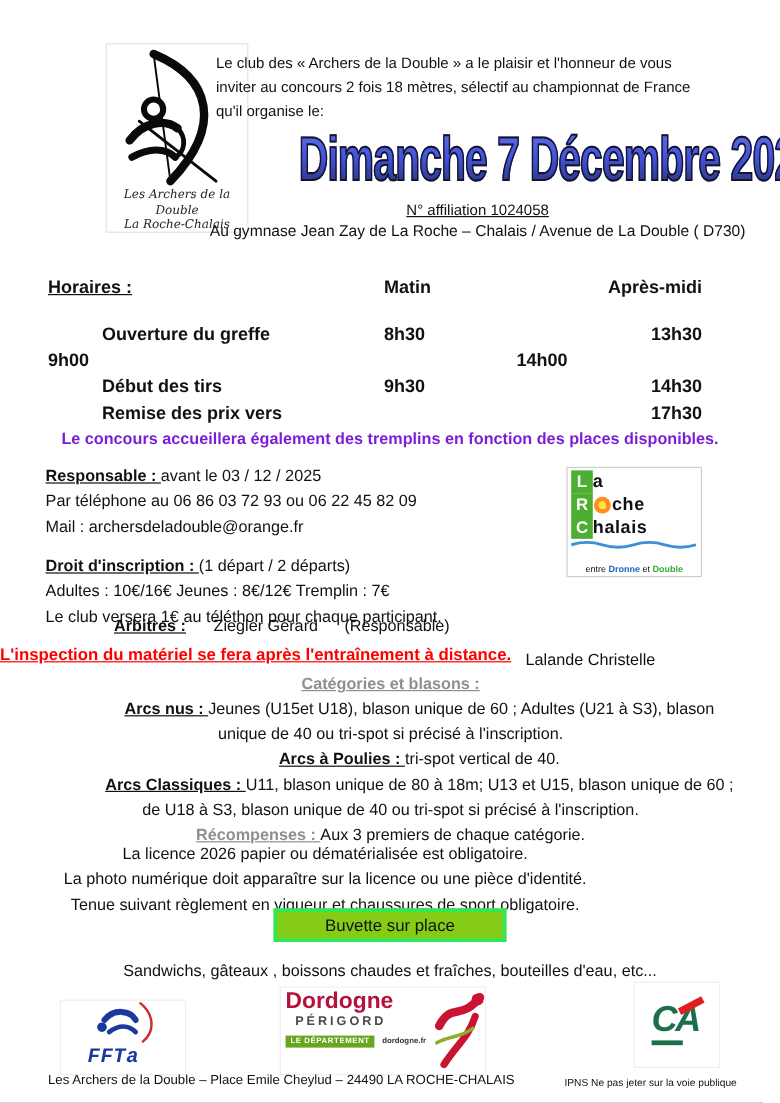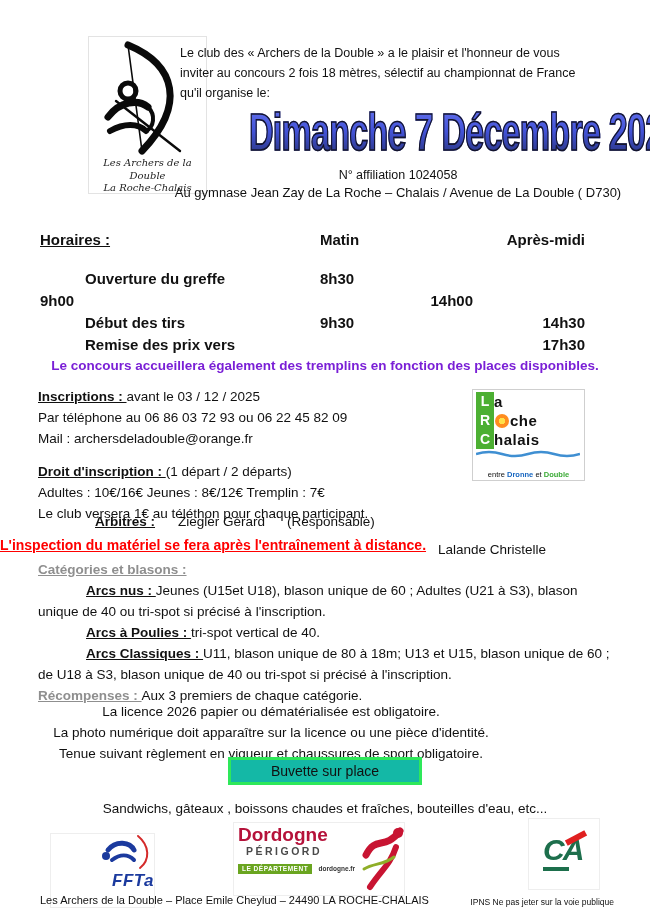--- a/index.html
+++ b/index.html
@@ -14,21 +14,21 @@
   
   .intro{position:absolute;left:180px;top:44px;width:450px;font-size:12.5px;line-height:1.58;color:#111;}
   .title-block{position:absolute;left:173px;top:100px;width:450px;text-align:center;}
   .title-text{
     display:inline-block;font-weight:700;font-size:46px;letter-spacing:-1px;line-height:58px;
     transform:scaleX(0.74) scaleY(1.12);transform-origin:center top;white-space:nowrap;
     background:linear-gradient(180deg,#6c79f2 0%,#4353d8 48%,#20295f 100%);
     -webkit-background-clip:text;background-clip:text;color:transparent;
     -webkit-text-stroke:1.5px #14142a;
   }
-  .affiliation{margin-top:10px;font-size:12.5px;}
+  .affiliation{margin-top:10px;font-size:12.5px;text-decoration:underline;}
   .venue{margin-top:3px;font-size:13px;}
   
   .sched{position:absolute;left:40px;top:229px;width:545px;font-size:15px;font-weight:700;}
   .sched-row{display:grid;grid-template-columns:280px 1fr 112px;line-height:22px;}
   .sched-head .c1{text-decoration:underline;}
   .sched .c3{text-align:right;}
   .sched-body{margin-top:17px;}
   .sched-body .c1{padding-left:45px;}
   .note{position:absolute;left:0;top:358px;width:650px;text-align:center;font-size:13.5px;font-weight:700;color:#7a1fd6;}
   
@@ -49,30 +49,30 @@
   .tag-blue{color:#1565c0;font-weight:700;}
   .tag-green{color:#3aaa35;font-weight:700;}
   
   .arb{position:absolute;left:0;top:514px;width:650px;height:20px;font-size:13.5px;}
   .arb span{position:absolute;white-space:nowrap;}
   .arb .a1{left:95px;}  .arb .a2{left:178px;} .arb .a3{left:287px;} .arb .a4{left:438px;margin-top:28px;}
   .warning{position:absolute;left:0;top:537px;width:650px;text-align:left;
     font-size:14px;font-weight:700;color:#ff0000;text-decoration:underline;}
   
   .b-cat{top:559px;}
-  .b-cat p{margin:0;}
+  .b-cat p{margin:0;text-align:center;}
   .ind{padding-left:48px;display:block;}
   
   .rules{position:absolute;left:0;top:701px;width:542px;text-align:center;font-size:13.5px;line-height:21px;}
   .buvette-wrap{position:absolute;left:0;top:757px;width:650px;text-align:center;}
-  .buvette-box{display:inline-block;border:3px solid #2ee85a;padding:3px 40px;font-size:14px;background:#14b8a6;}
+  .buvette-box{display:inline-block;border:3px solid #2ee85a;padding:3px 40px;font-size:14px;background:#84cc16;}
   .sandwich{position:absolute;left:0;top:801px;width:650px;text-align:center;font-size:13.5px;}
   
   .sponsor{position:absolute;background:#fff;border:1px solid #eee;box-sizing:border-box;padding-left:22px;}
-  .sp-ffta{left:50px;top:833px;width:105px;height:75px;text-align:right;}
+  .sp-ffta{left:50px;top:833px;width:105px;height:63px;text-align:left;font-family:Liberation Mono, monospace;}
   .sp-ffta .ffta-txt{font-size:17px;font-weight:700;font-style:italic;color:#1b3a9e;line-height:1;margin-top:-2px;letter-spacing:0.5px;}
   .sp-dord{left:233px;top:822px;width:172px;height:74px;padding:2px 4px;}
   .dord-top{font-size:19px;font-weight:800;color:#b5123a;line-height:1;}
   .dord-mid{font-size:10.5px;letter-spacing:2.5px;color:#4a4a4a;font-weight:600;margin:1px 0 2px 8px;}
   .dord-bar{display:inline-block;background:#6aa520;color:#fff;font-size:6.5px;font-weight:700;padding:1.5px 4px;letter-spacing:0.5px;vertical-align:middle;}
   .dord-fr{font-size:6.5px;color:#333;font-weight:700;vertical-align:middle;margin-left:2px;}
   .dord-fig{position:absolute;right:0px;top:2px;}
   .sp-ca{left:528px;top:818px;width:72px;height:72px;}
   .ca-mark{position:absolute;left:14px;top:14px;font-size:30px;font-weight:800;font-style:italic;color:#1d6f4c;letter-spacing:-2px;}
   .ca-stripe{position:absolute;left:36px;top:16px;width:22px;height:6px;background:#e02020;transform:rotate(-28deg);}
@@ -119,41 +119,42 @@
   <div class="sched">
     <div class="sched-row sched-head">
       <span class="c1">Horaires : </span>
       <span class="c2">Matin</span>
       <span class="c3">Après-midi</span>
     </div>
     <div class="sched-body">
       <div class="sched-row">
         <span class="c1">Ouverture du greffe</span>
         <span class="c2">8h30</span>
+        <span class="c3">13h30</span>
       </div>
       <div class="sched-row">
         <span class="c2">9h00</span>
         <span class="c3">14h00</span>
       </div>
       <div class="sched-row">
         <span class="c1">Début des tirs</span>
         <span class="c2">9h30</span>
         <span class="c3">14h30</span>
       </div>
       <div class="sched-row">
         <span class="c1">Remise des prix vers</span>
         <span class="c2"></span>
         <span class="c3">17h30</span>
       </div>
     </div>
   </div>
   <div class="note">Le concours accueillera également des tremplins en fonction des places disponibles.</div>
 
   <div class="blk b-insc">
-    <div><span class="hd">Inscriptions : </span><span>avant le 03 / 12 / 2025</span></div>
+    <div><span class="hd">Responsable : </span><span>avant le 03 / 12 / 2025</span></div>
     <div>Par téléphone au 06 86 03 72 93 ou 06 22 45 82 09</div>
     <div>Mail : archersdeladouble@orange.fr</div>
   </div>
 
   <div class="blk b-fees">
     <div><span class="hd">Droit d'inscription : </span><span>(1 départ / 2 départs)</span></div>
     <div>Adultes : 10€/16€  Jeunes : 8€/12€    Tremplin : 7€</div>
     <div>Le club versera 1€ au téléthon pour chaque participant.</div>
   </div>
 

